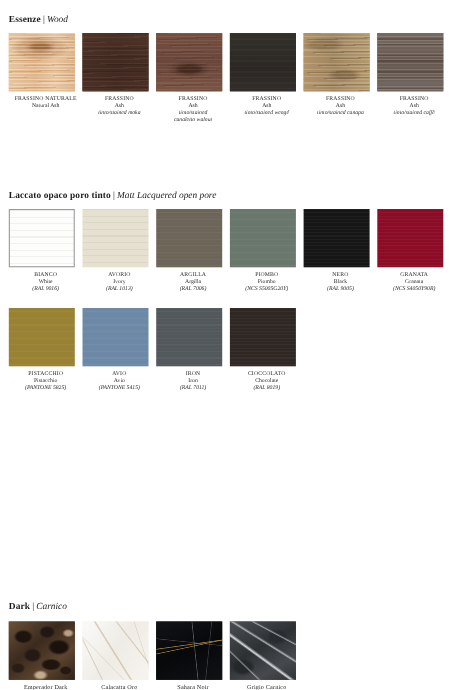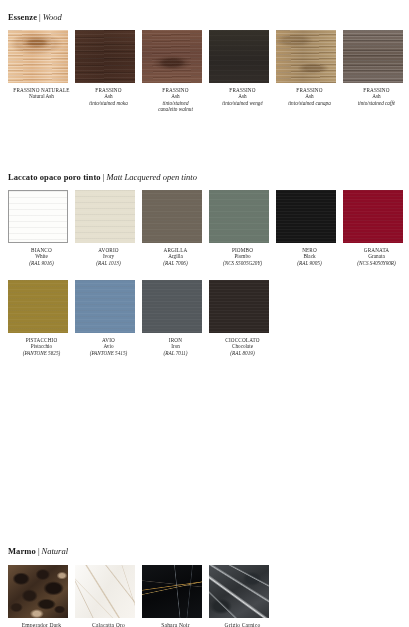--- a/index.html
+++ b/index.html
@@ -208,21 +208,21 @@
           <div class="l2">Ash</div>
           <div class="l3">tinto/stained caffè</div>
 
         </div>
       </div>
     </div>
   </div>
 
   <div class="section" style="top:172px;">
     <div class="sec-head">
-      <span class="it">Laccato opaco poro tinto</span><span class="sep">|</span><span class="en">Matt Lacquered open tinto</span>
+      <span class="it">Laccato opaco poro tinto</span><span class="sep">|</span><span class="en">Matt Lacquered open pore</span>
     </div>
 
     <div class="row" style="top:18px;">
       <div class="cell" style="left:8px;">
         <div class="sw bordered lac" style="background-color:#fdfdfb;"></div>
         <div class="cap">
           <div class="l1">BIANCO</div>
           <div class="l2">White</div>
           <div class="l3">(RAL 9016)</div>
         </div>
@@ -300,21 +300,21 @@
           <div class="l1">CIOCCOLATO</div>
           <div class="l2">Chocolate</div>
           <div class="l3">(RAL 8019)</div>
         </div>
       </div>
     </div>
   </div>
 
   <div class="section" style="top:546px;">
     <div class="sec-head">
-      <span class="it">Marmo</span><span class="sep">|</span><span class="en">Natural</span>
+      <span class="it">Dark</span><span class="sep">|</span><span class="en">Carnico</span>
     </div>
 
     <div class="row" style="top:19px;">
       <div class="cell" style="left:8px;">
         <div class="sw m-emperador"></div>
         <div class="cap marble">
           <div class="l1">Emperador Dark</div>
         </div>
       </div>
       <div class="cell" style="left:75px;">

